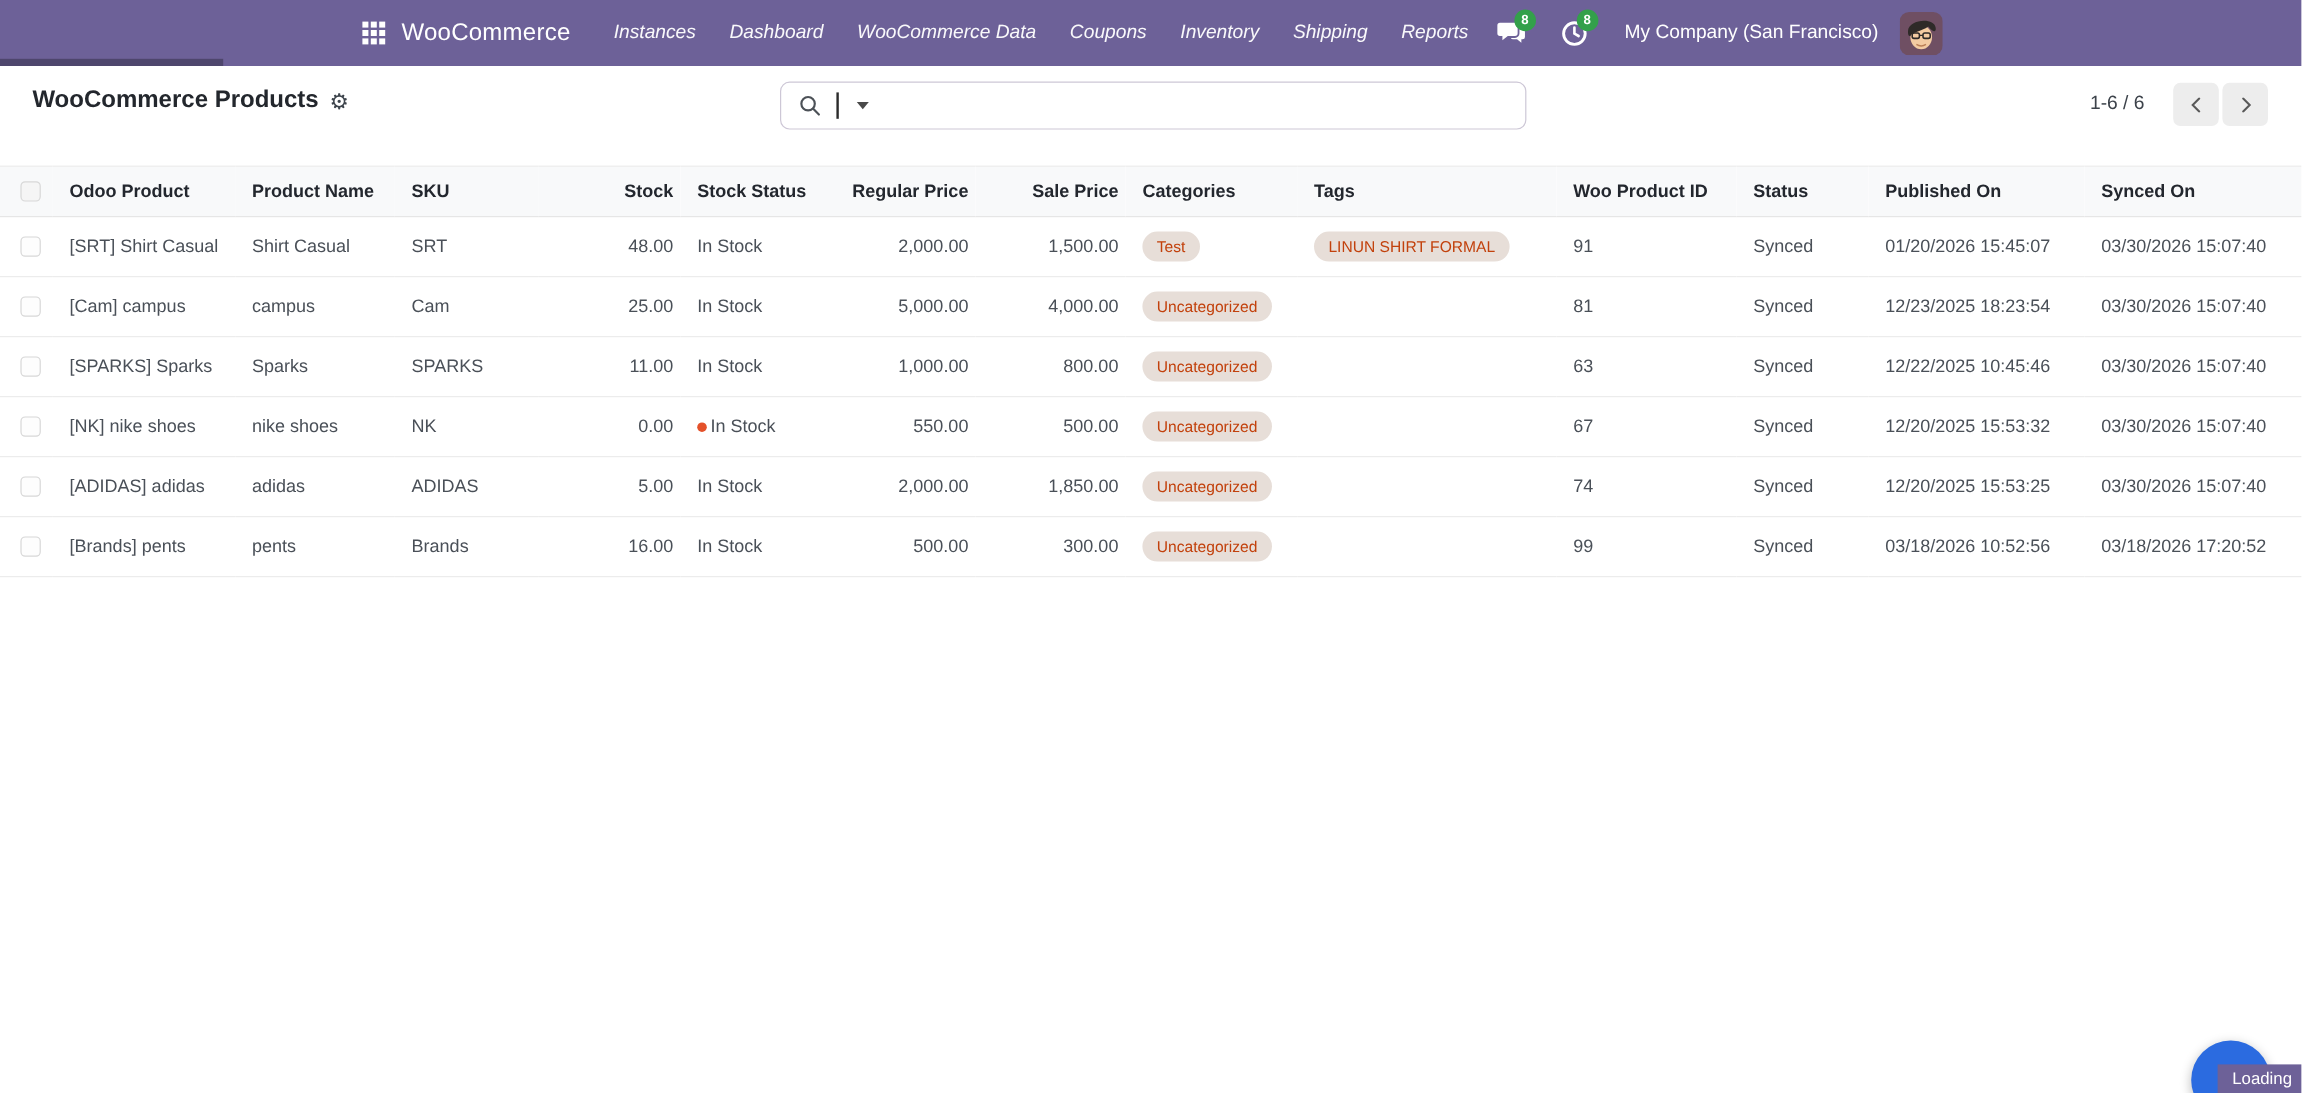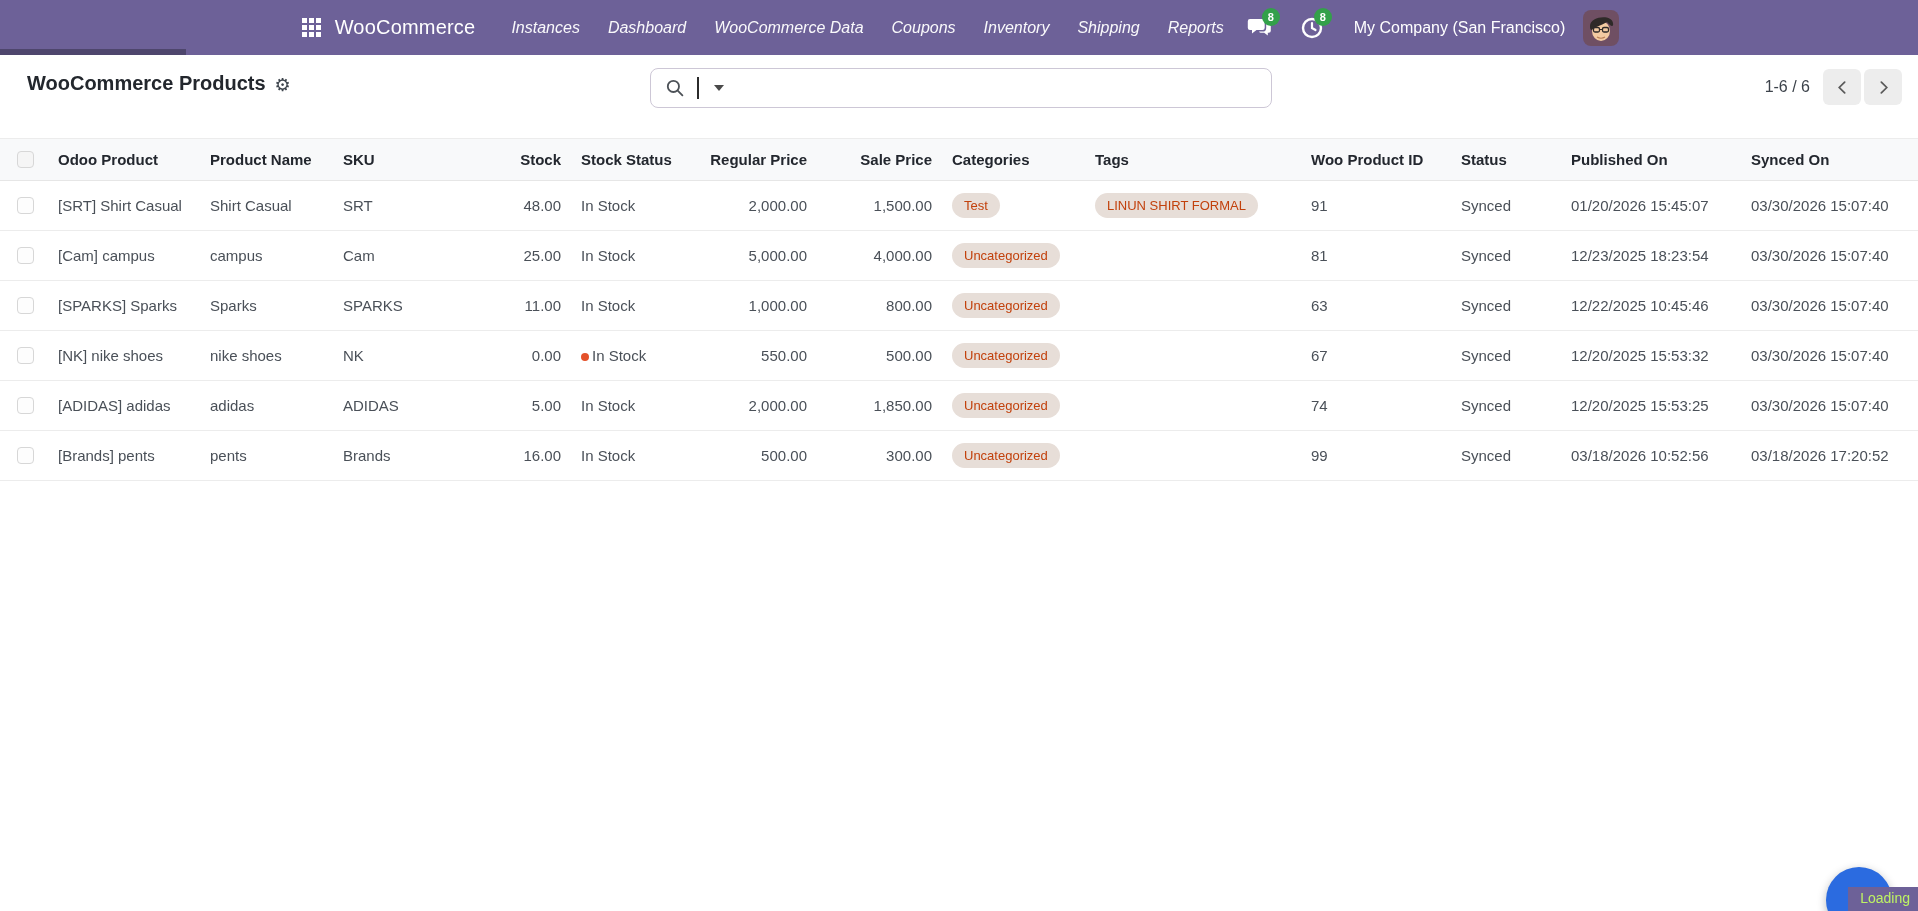--- a/index.html
+++ b/index.html
@@ -37,21 +37,21 @@
     border:1px solid #cdc7d6; border-radius:8px; display:flex; align-items:center; top:13px; }
   .search-icon { margin-left:14px; flex:0 0 auto; display:flex; }
   .search-caret { width:1.5px; height:22px; background:#2b2b2b; margin-left:12px; flex:0 0 auto; }
   .searchbar input { flex:1; border:none; outline:none; font-size:16px; color:#333; padding:0 4px;
     font-family:"Liberation Sans",sans-serif; background:transparent; }
   .searchbar input::placeholder { color:#a9afba; }
   .search-toggle { width:40px; height:100%; background:none; border:none; cursor:pointer;
     display:flex; align-items:center; justify-content:center; }
   .caret-down { width:0; height:0; border-left:5px solid transparent; border-right:5px solid transparent;
     border-top:6px solid #4a4a4a; }
-  .cp-pager { position:absolute; right:16px; top:14px; display:flex; align-items:center; gap:13px; }
+  .cp-pager { position:absolute; right:28px; top:14px; display:flex; align-items:center; gap:24px; }
   .pager-text { font-size:16px; color:#3d434b; }
   .pager-btns { display:flex; gap:3px; }
   .pager-btn { width:38px; height:36px; background:#ededed; border:none; border-radius:6px;
     display:flex; align-items:center; justify-content:center; cursor:pointer; }
 
   
   .table-wrap { margin-top:23px; }
   table { border-collapse:collapse; table-layout:fixed; width:1918px; }
   thead tr { background:#f8f9fa; }
   th { font-size:15px; font-weight:700; color:#23272e; text-align:left; height:42px;
@@ -68,21 +68,21 @@
   .pill { display:inline-block; background:var(--pill-bg,#e7ded8); color:#c2410c; font-size:13px;
     line-height:1; padding:6px 12px 6px; border-radius:20px; }
   .warn-dot { display:inline-block; width:8px; height:8px; border-radius:50%;
     background:var(--warning-dot,#e4512a); margin-right:3px; vertical-align:baseline; }
 
   
   .ai-fab { position:absolute; left:1826px; top:867px; width:66px; height:66px; border-radius:50%;
     background:var(--ai-button,#2b6be0); color:#fff; font-size:17px; font-weight:700; border:none;
     cursor:pointer; box-shadow:0 3px 10px rgba(0,0,0,.28); font-family:"Liberation Sans",sans-serif; }
   .loading-badge { position:absolute; right:0; bottom:0; background:var(--navbar-purple,#6d6198);
-    color:#bef264; font-size:14px; padding:3px 8px 5px 12px; }
+    color:#ffffff; font-size:14px; padding:3px 8px 5px 12px; }
 </style>
 </head>
 <body>
 
 <header class="navbar">
   <div class="nav-left">
     <button class="apps-btn">
       <span class="grid-icon">
         <span></span>
           <span></span>

